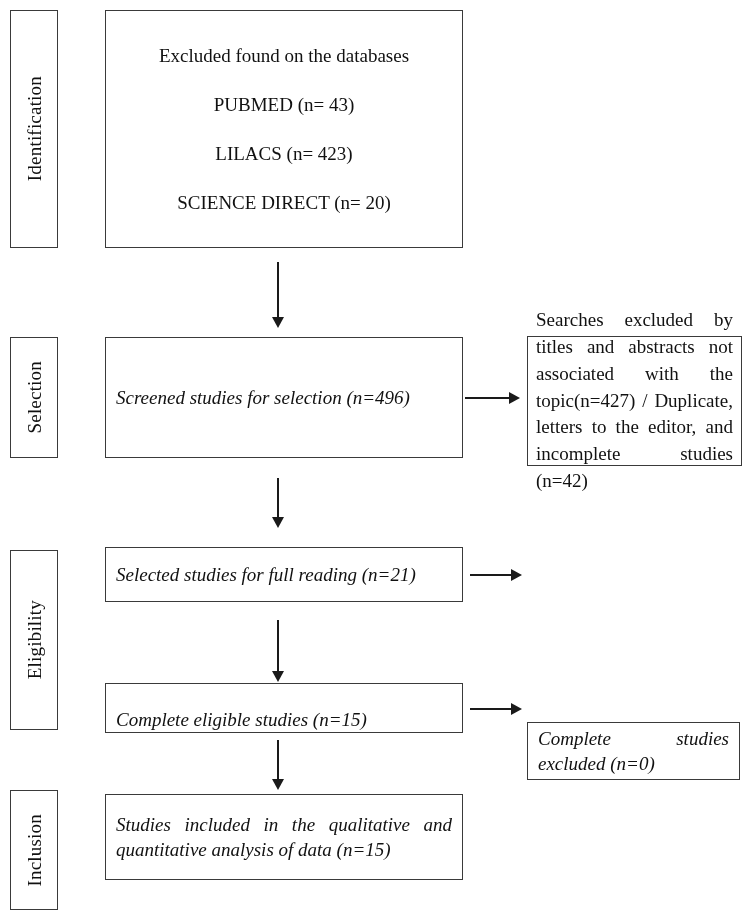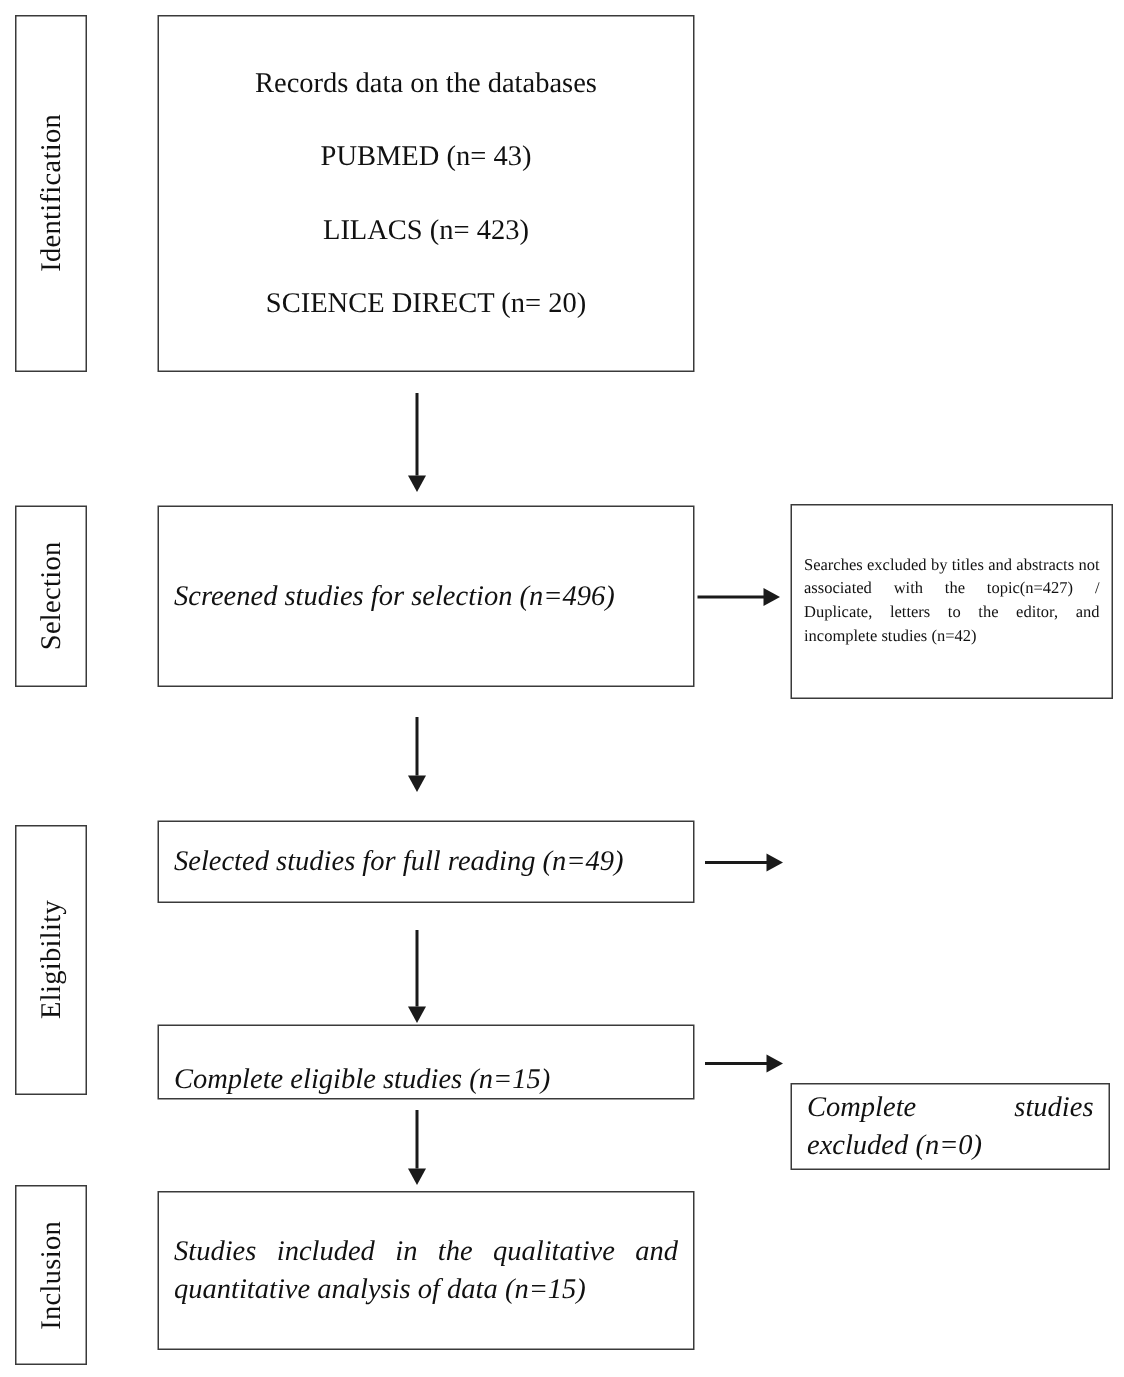--- a/index.html
+++ b/index.html
@@ -57,21 +57,21 @@
   .justified p { text-align: justify; text-align-last: left; font-style: italic; }
   .centered  p { text-align: center; }
 
   
   #box-identification .box-body { padding: 0 14px; }
   #box-identification p { margin: 0 0 24px 0; text-align: center; }
   #box-identification p:last-child { margin-bottom: 0; }
 
   
   #box-screening-excluded p {
-    font-size: 11px;
+    font-size: 19px;
     line-height: 1.42;
     text-align: justify;
     text-align-last: left;
   }
   #box-screening-excluded .box-body { padding: 0 8px; }
 
   
   .arrow-v, .arrow-h {
     position: absolute;
   }
@@ -130,21 +130,21 @@
   <div class="stage-label" id="stage-eligibility" style="left:10px; top:550px; width:48px; height:180px;">
     <span class="stage-text">Eligibility</span>
   </div>
 
   <div class="stage-label" id="stage-inclusion" style="left:10px; top:790px; width:48px; height:120px;">
     <span class="stage-text">Inclusion</span>
   </div>
 
   <div class="flow-box centered" id="box-identification" style="left:105px; top:10px; width:358px; height:238px;">
     <div class="box-body">
-      <p>Records data on the databases</p>
+      <p>Excluded found on the databases</p>
       <p>PUBMED (n= 43)</p>
       <p>LILACS (n= 423)</p>
       <p>SCIENCE DIRECT (n= 20)</p>
     </div>
   </div>
 
   <div class="arrow-v" id="arrow-identification-screened" style="left:268px; top:262px; width:20px; height:66px;">
     <div class="shaft" style="height:55px;"></div>
     <div class="head"></div>
   </div>
@@ -166,21 +166,21 @@
     </div>
   </div>
 
   <div class="arrow-v" id="arrow-screened-fullreading" style="left:268px; top:478px; width:20px; height:50px;">
     <div class="shaft" style="height:39px;"></div>
     <div class="head"></div>
   </div>
 
   <div class="flow-box justified" id="box-full-reading" style="left:105px; top:547px; width:358px; height:55px;">
     <div class="box-body">
-      <p>Selected studies for full reading (n=49)</p>
+      <p>Selected studies for full reading (n=21)</p>
     </div>
   </div>
 
   <div class="arrow-h" id="arrow-fullreading-excluded" style="left:470px; top:565px; width:52px; height:20px;">
     <div class="shaft" style="width:43px;"></div>
     <div class="head"></div>
   </div>
 
 
   <div class="arrow-v" id="arrow-fullreading-complete" style="left:268px; top:620px; width:20px; height:62px;">
@@ -203,19 +203,19 @@
     <div class="box-body">
       <p>Complete studies excluded (n=0)</p>
     </div>
   </div>
 
   <div class="arrow-v" id="arrow-complete-included" style="left:268px; top:740px; width:20px; height:50px;">
     <div class="shaft" style="height:39px;"></div>
     <div class="head"></div>
   </div>
 
-  <div class="flow-box justified" id="box-included" style="left:105px; top:794px; width:358px; height:106px;">
+  <div class="flow-box justified" id="box-included" style="left:105px; top:794px; width:358px; height:86px;">
     <div class="box-body">
       <p>Studies included in the qualitative and quantitative analysis of data (n=15)</p>
     </div>
   </div>
 
 </div>
 
 </body></html>

